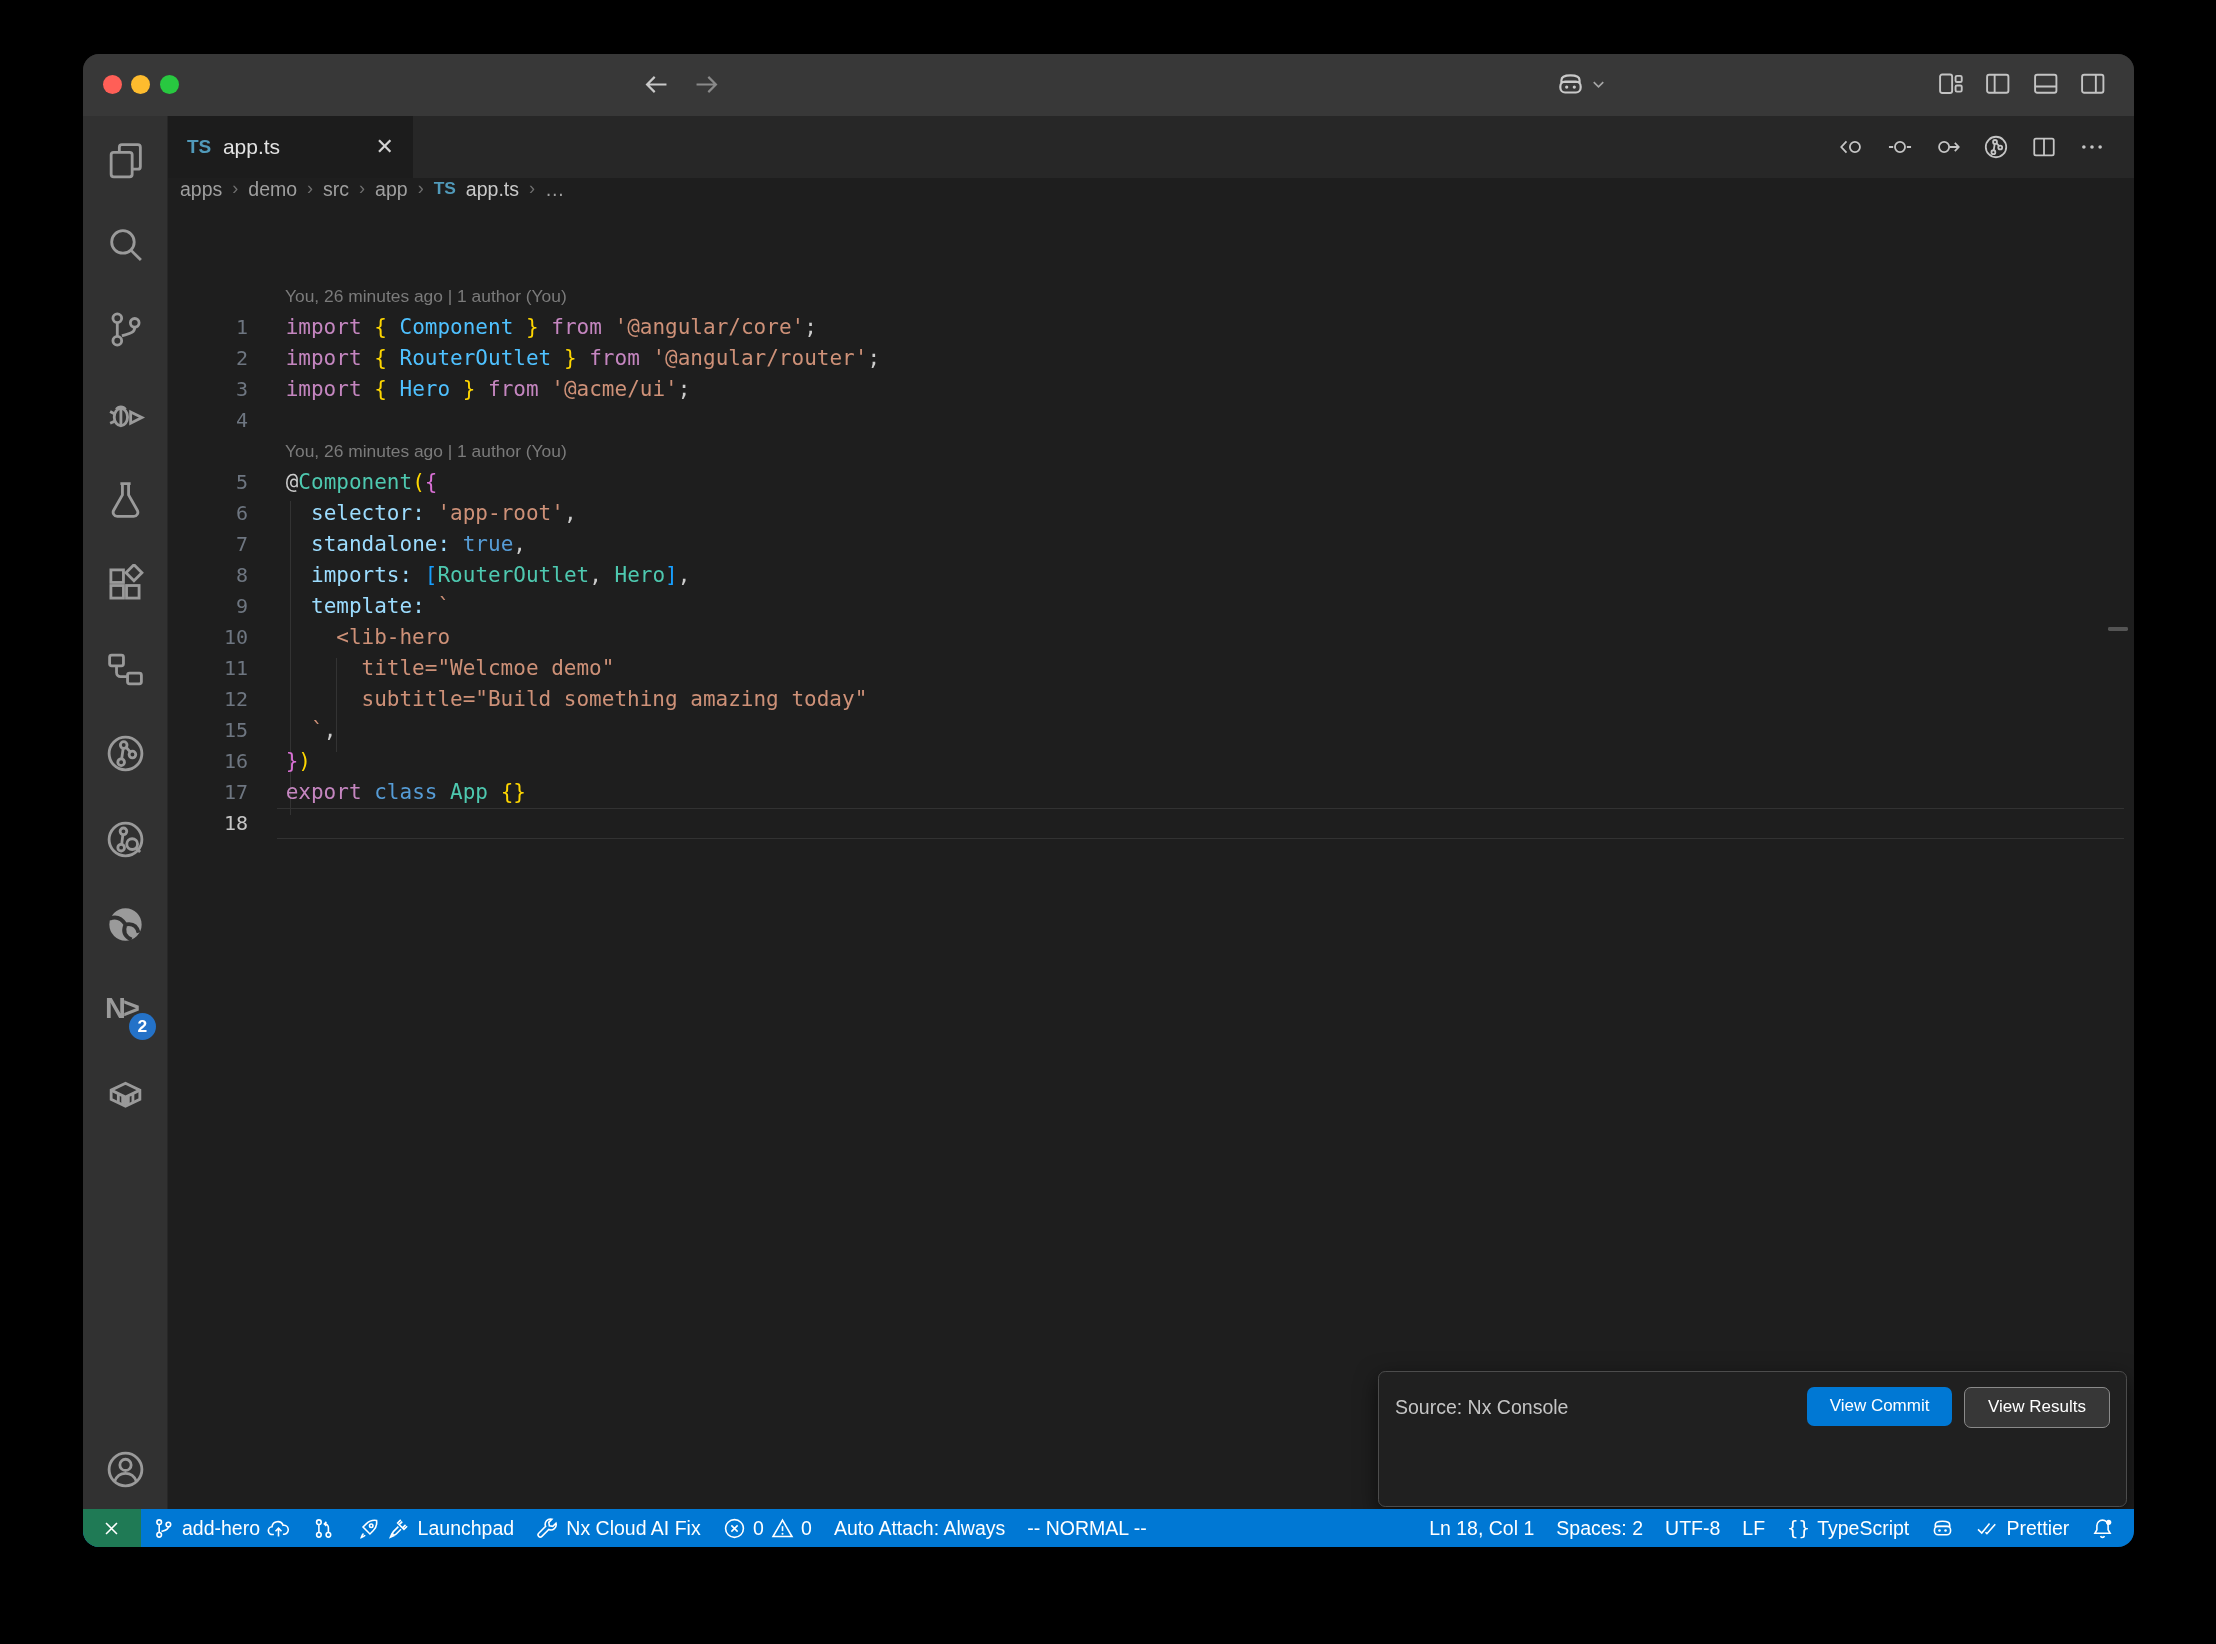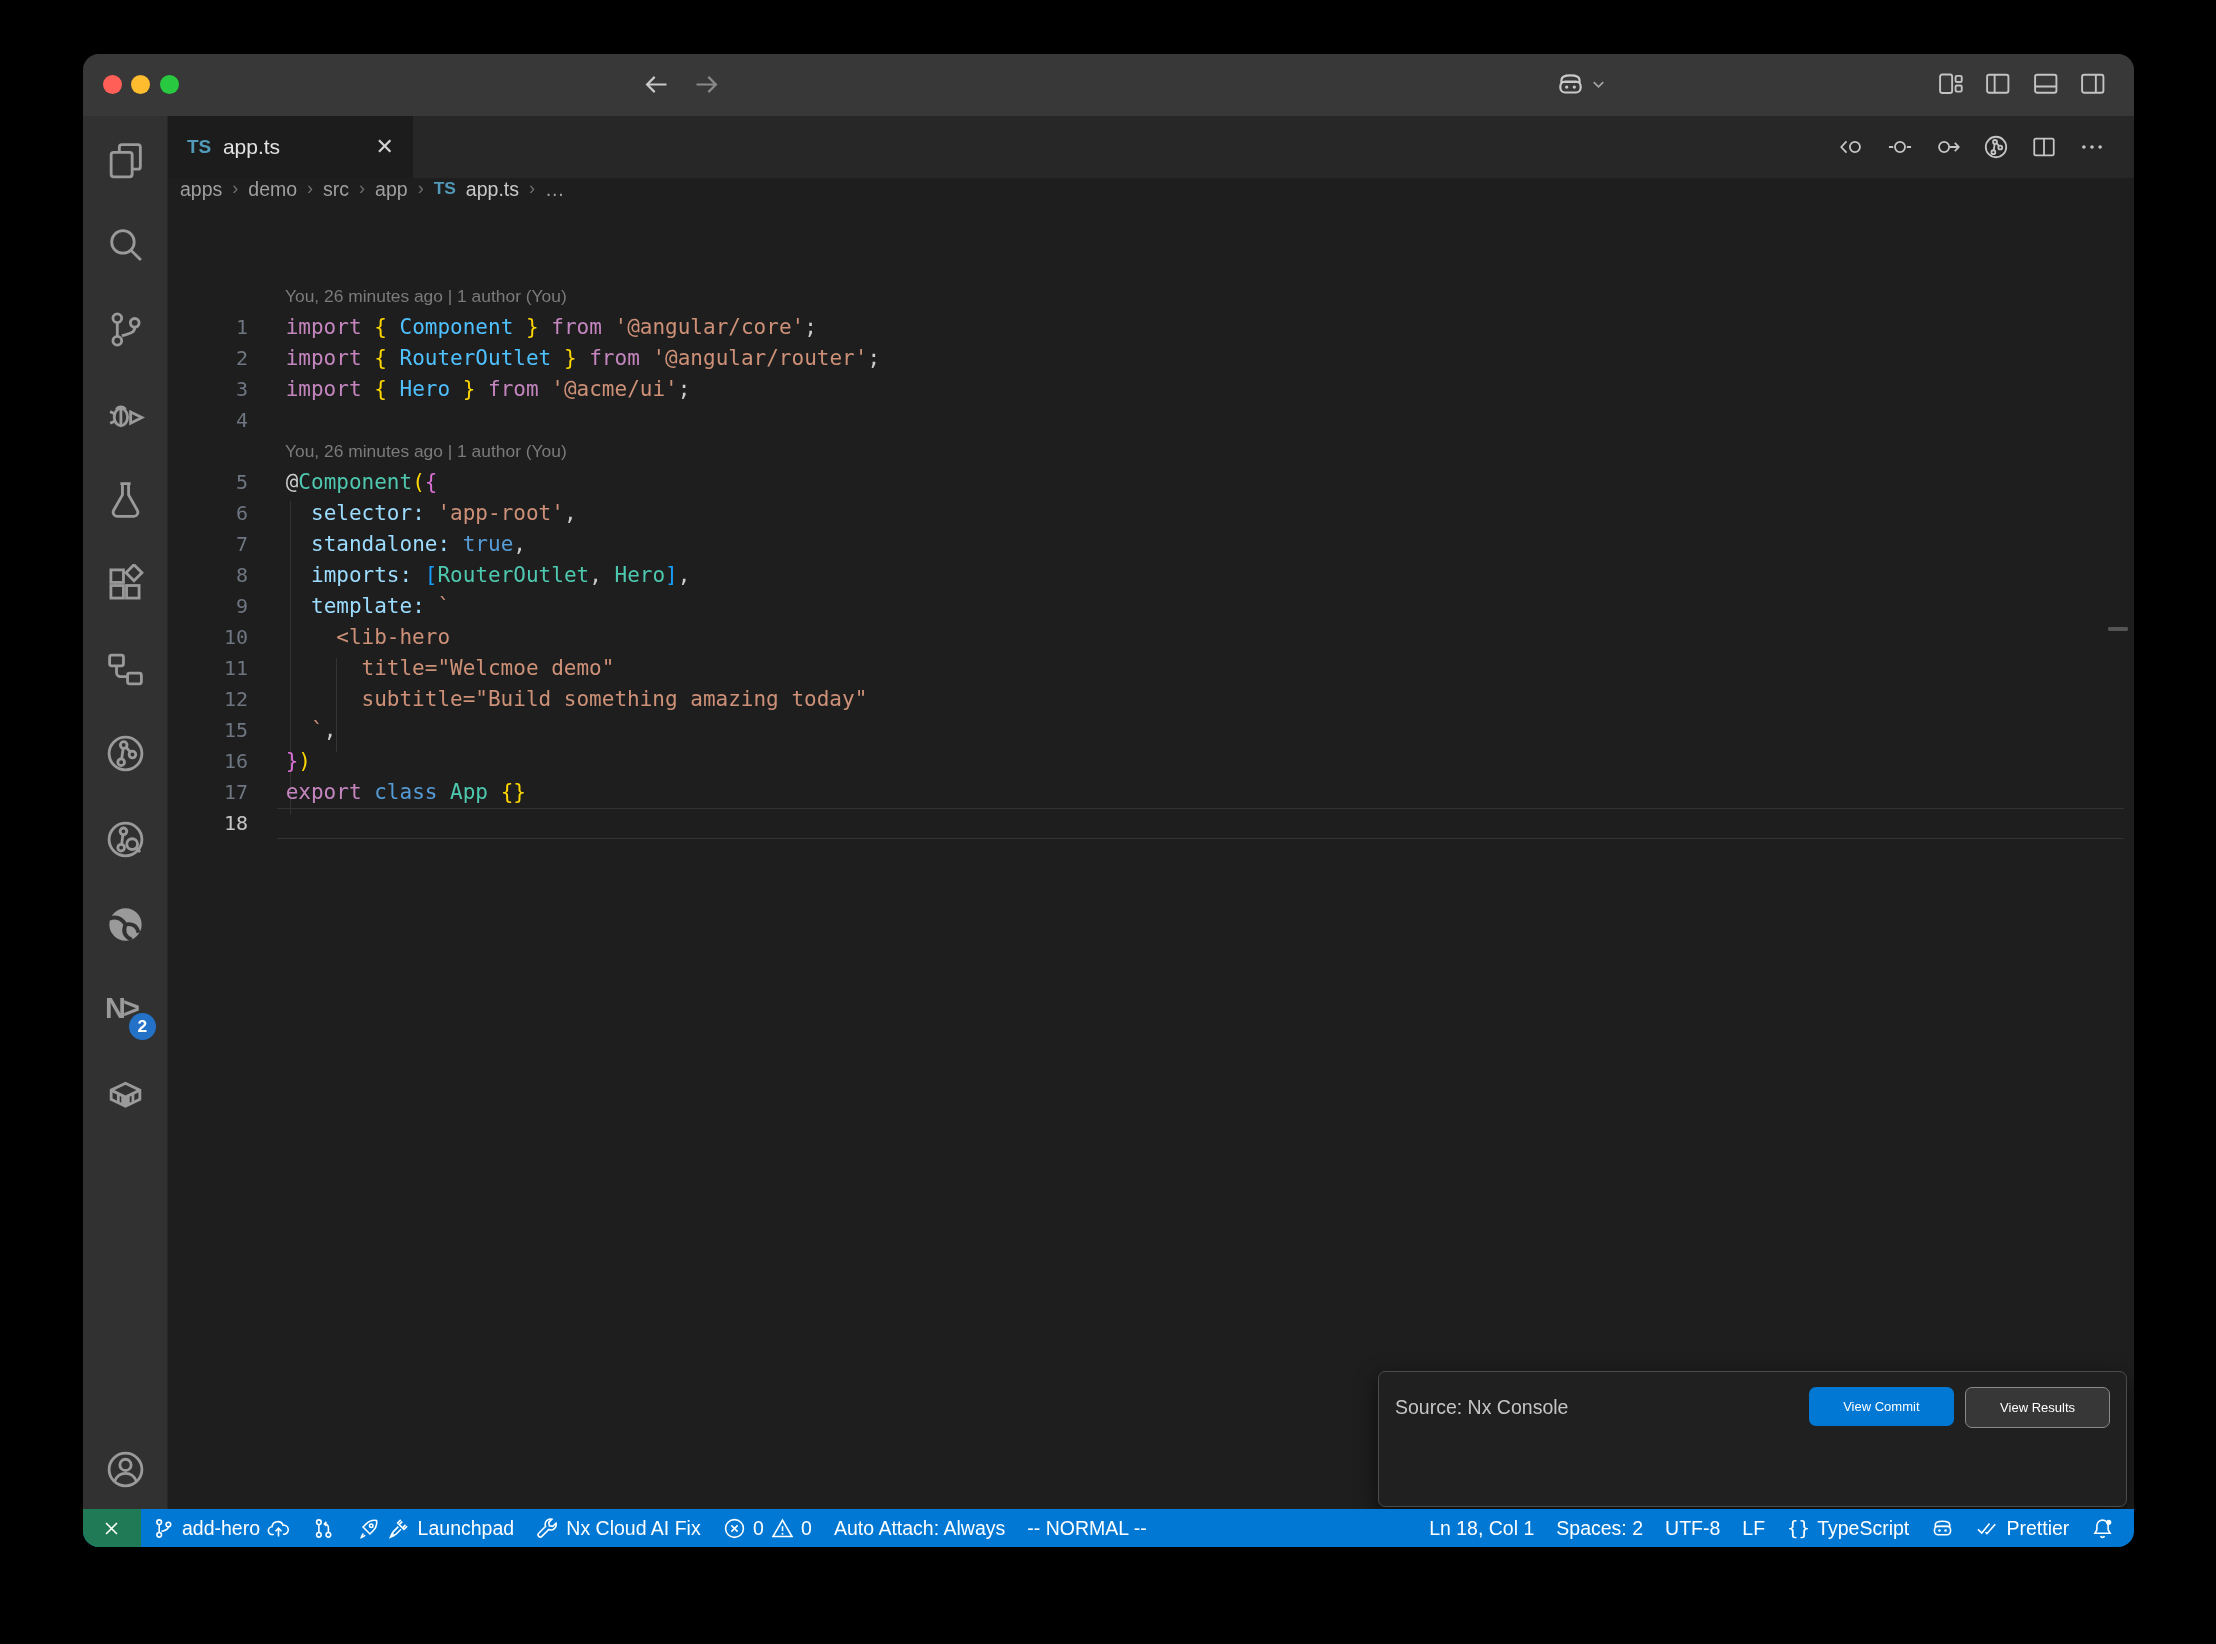--- a/index.html
+++ b/index.html
@@ -78,21 +78,21 @@
   .toast{position:absolute;left:1295px;top:1317px;width:749px;height:136px;
          background:var(--notification-bg,#202020);border:0.7px solid #4c4c4c;border-radius:7.2px;
          box-shadow:0 7.2px 22px rgba(0,0,0,.6);box-sizing:border-box;padding:14.5px 16px;}
   .toast-head{display:flex;align-items:center;gap:11.6px;color:#d8d8d8;font-size:20px;}
   .toast-head svg{width:24.6px;height:24.6px;flex:none;}
   .toast-head .spacer{flex:1;}
   .toast-actions{display:flex;align-items:center;gap:17.4px;color:#cccccc;}
   .toast-body{display:flex;align-items:center;}
   .toast-src{color:#c5c5c5;font-size:19.5px;}
   .btns{margin-left:auto;display:flex;gap:11.6px;}
-  .btn{height:39px;padding:0 34px;font-size:13px;border-radius:7px;display:flex;
+  .btn{height:39px;padding:0 23px;font-size:17px;border-radius:7px;display:flex;
        align-items:center;color:#fff;}
   .btn-primary{background:var(--primary-button,#0078D4);}
   .btn-secondary{background:#373737;border:0.7px solid #8a8a8a;}
   svg{display:block;}
 </style>
 </head>
 <body>
 
 <div class="window">
 

